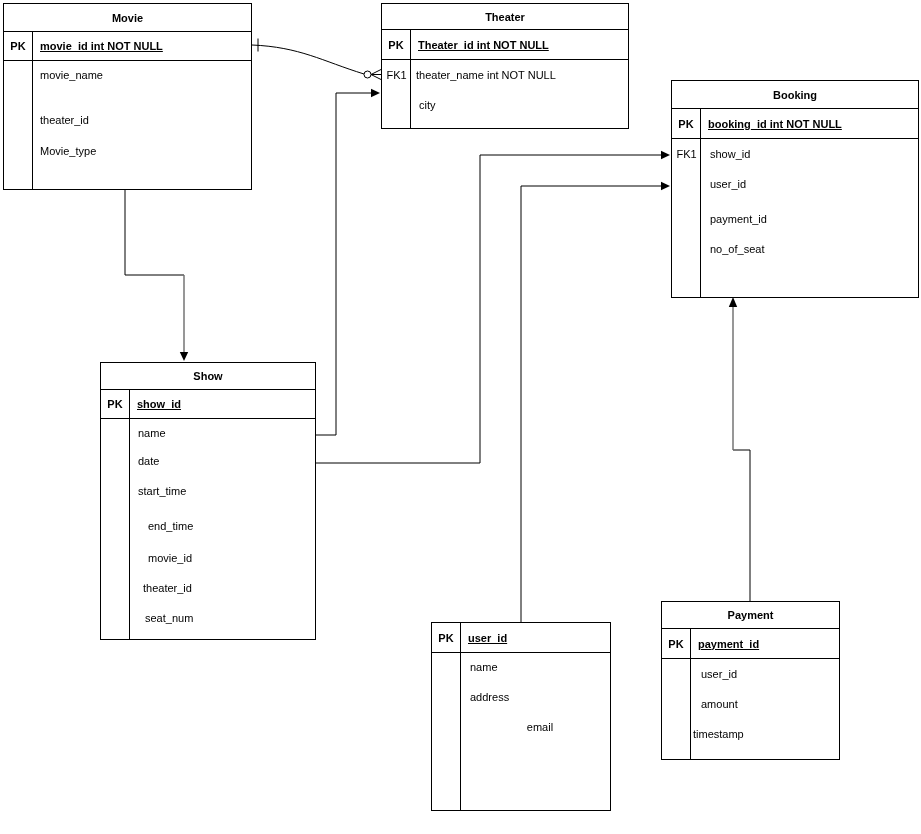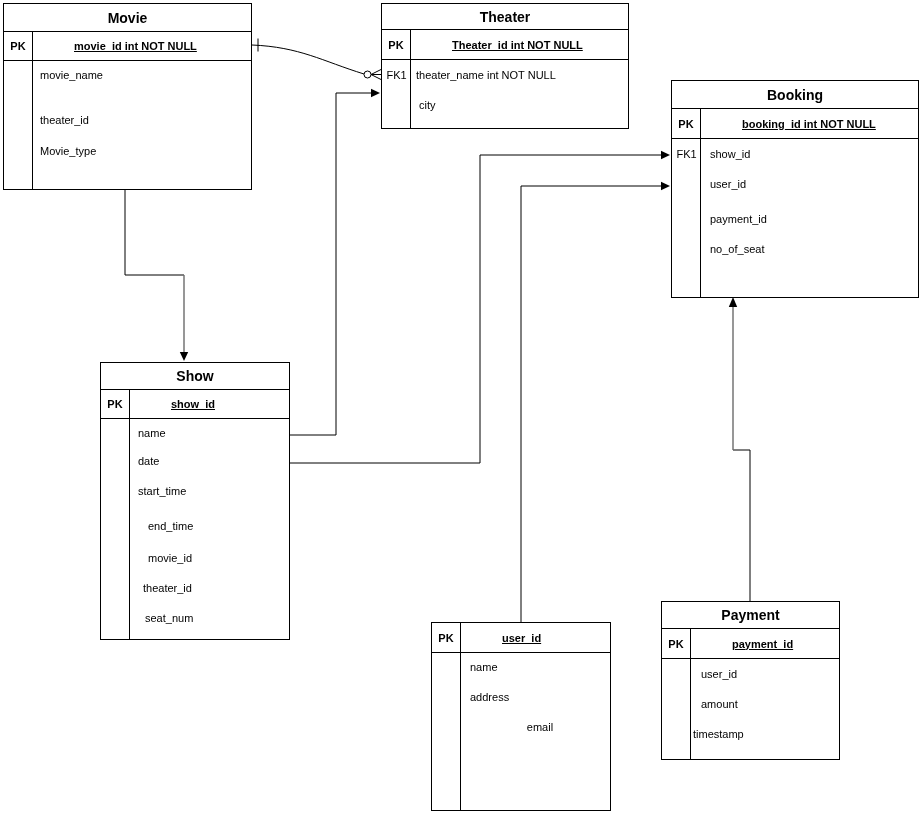--- a/index.html
+++ b/index.html
@@ -6,24 +6,24 @@
   #canvas {
     position:relative; width:921px; height:834px; background:#ffffff;
     font-family:"Liberation Sans", sans-serif; color:#000; overflow:hidden;
   }
   #wires { position:absolute; left:0; top:0; width:921px; height:834px; }
   .tbl {
     position:absolute; background:#fff; border:1px solid #000; box-sizing:border-box;
     display:flex; flex-direction:column; font-size:11px; line-height:14px;
   }
   .tbl-hdr {
-    flex:none; border-bottom:1px solid #000; font-weight:bold; font-size:14px;
+    flex:none; border-bottom:1px solid #000; font-weight:bold; font-size:11px;
     display:flex; align-items:center; justify-content:center; box-sizing:border-box;
   }
-  .pkrow { flex:none; border-bottom:1px solid #000; display:flex; box-sizing:border-box;gap:34px; }
+  .pkrow { flex:none; border-bottom:1px solid #000; display:flex; box-sizing:border-box; }
   .keycell {
     width:29px; flex:none; border-right:1px solid #000; font-weight:bold;
     display:flex; align-items:center; justify-content:center; box-sizing:border-box;
   }
   .pkfield {
     flex:1; display:flex; align-items:center; padding-left:7px;
     font-weight:bold; text-decoration:underline; white-space:nowrap; overflow:hidden;
   }
   .tblbody { flex:1; position:relative; }
   .keycol { position:absolute; left:0; top:0; bottom:0; width:29px; border-right:1px solid #000; box-sizing:border-box; }
@@ -109,21 +109,21 @@
     <div class="tblbody">
       <div class="keycol"></div>
       <div class="fklabel" style="top:8px;">FK1</div>
       <div class="field" style="top:8px; padding-left:8px;">show_id</div>
       <div class="field" style="top:38px; padding-left:8px;">user_id</div>
       <div class="field" style="top:73px; padding-left:8px;">payment_id</div>
       <div class="field" style="top:103px; padding-left:8px;">no_of_seat</div>
     </div>
   </div>
 
-  <div class="tbl" style="left:100px; top:362px; width:190px; height:278px;">
+  <div class="tbl" style="left:100px; top:362px; width:216px; height:278px;">
     <div class="tbl-hdr" style="height:27px;">Show</div>
     <div class="pkrow" style="height:29px;">
       <div class="keycell">PK</div>
       <div class="pkfield">show_id</div>
     </div>
     <div class="tblbody">
       <div class="keycol"></div>
       <div class="field" style="top:7px; padding-left:7px;">name</div>
       <div class="field" style="top:35px; padding-left:7px;">date</div>
       <div class="field" style="top:65px; padding-left:7px;">start_time</div>

